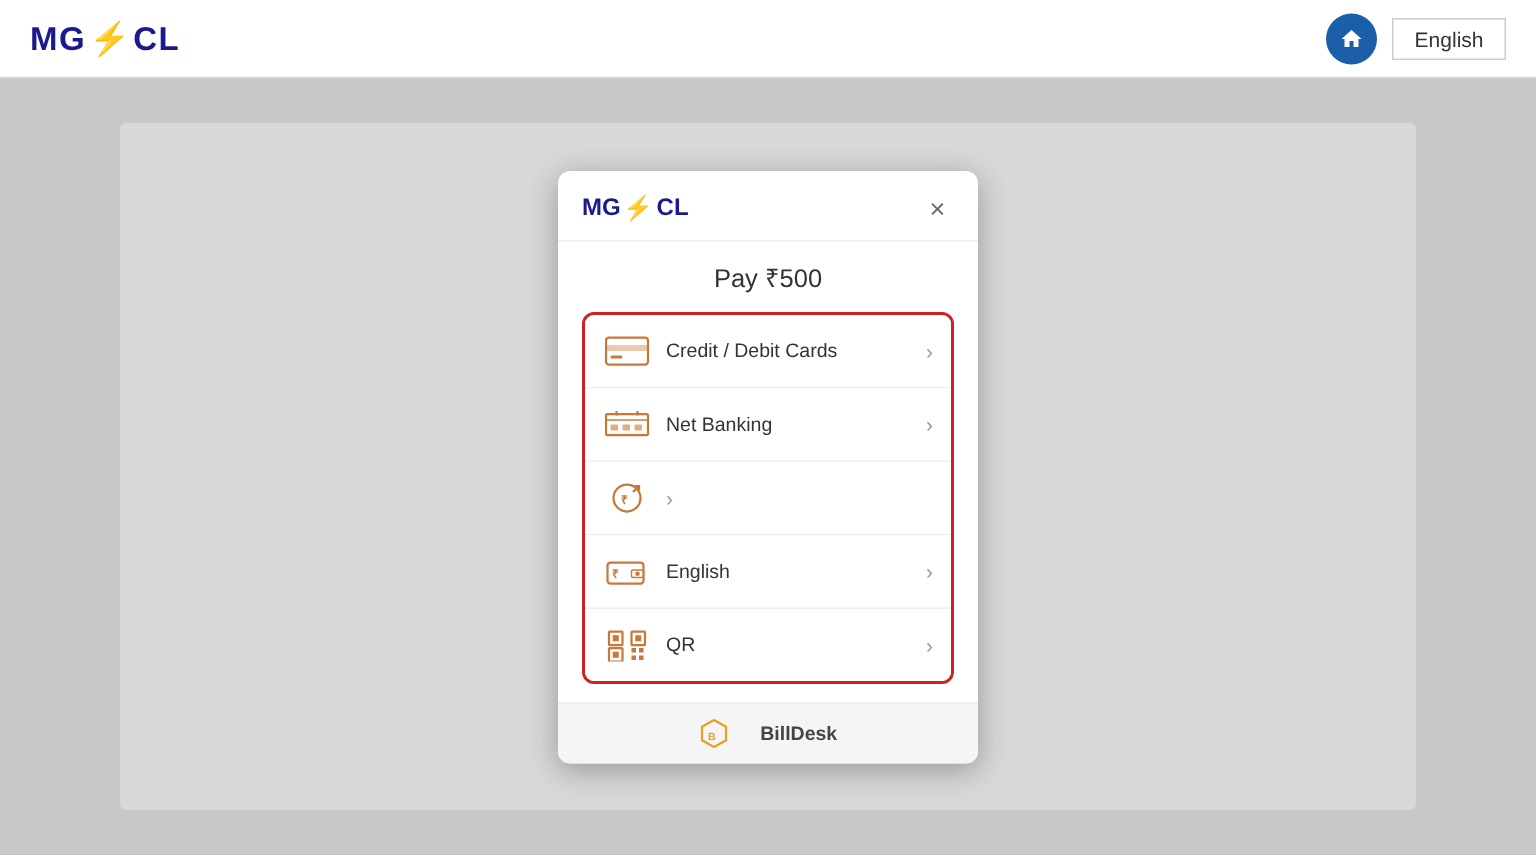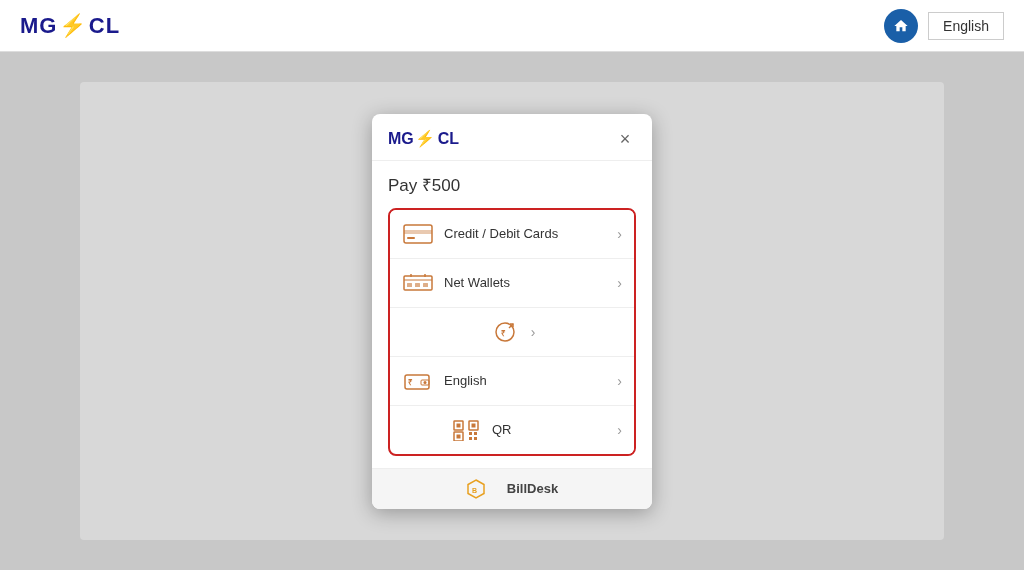--- a/index.html
+++ b/index.html
@@ -145,21 +145,21 @@
       font-size: 18px;
       color: #666;
       display: flex;
       align-items: center;
       justify-content: center;
       line-height: 1;
     }
 
     .modal-title-row {
       padding: 12px 16px;
-      text-align: left;
+      text-align: center;
       font-size: 17px;
       font-weight: 500;
       color: #333;
     }
 
     
     .payment-list {
       margin: 0 16px 12px;
       border: 2px solid #cc2222;
       border-radius: 8px;
@@ -167,26 +167,24 @@
     }
 
     .payment-item {
       display: flex;
       align-items: center;
       padding: 12px 12px;
       border-bottom: 1px solid #eee;
       cursor: pointer;
       background: #fff;
       transition: background 0.15s;
-      justify-content: center;
     }
 
     .payment-item:last-child {
       border-bottom: none;
-      margin-left: 48px;
     }
 
     .payment-icon {
       width: 32px;
       height: 24px;
       margin-right: 10px;
       display: flex;
       align-items: center;
       justify-content: center;
       flex-shrink: 0;
@@ -281,21 +279,21 @@
             <svg width="30" height="22" viewBox="0 0 30 22" fill="none">
               <rect x="1" y="4" width="28" height="14" rx="1" stroke="#c8783a" stroke-width="1.5" fill="none"></rect>
               <line x1="1" y1="8" x2="29" y2="8" stroke="#c8783a" stroke-width="1"></line>
               <rect x="4" y="11" width="5" height="4" rx="0.5" fill="#c8783a" opacity="0.6"></rect>
               <rect x="12" y="11" width="5" height="4" rx="0.5" fill="#c8783a" opacity="0.6"></rect>
               <rect x="20" y="11" width="5" height="4" rx="0.5" fill="#c8783a" opacity="0.6"></rect>
               <line x1="8" y1="2" x2="8" y2="5" stroke="#c8783a" stroke-width="1.5"></line>
               <line x1="22" y1="2" x2="22" y2="5" stroke="#c8783a" stroke-width="1.5"></line>
             </svg>
           </div>
-          <span class="payment-label">Net Wallets</span>
+          <span class="payment-label">Net Banking</span>
           <span class="chevron">›</span>
         </div>
 
         <div class="payment-item">
           <div class="payment-icon">
             <svg width="30" height="22" viewBox="0 0 30 22" fill="none">
               <circle cx="15" cy="11" r="9" stroke="#c8783a" stroke-width="1.5" fill="none"></circle>
               <text x="11" y="15" font-size="8" fill="#c8783a" font-weight="bold">₹</text>
               <line x1="19" y1="7" x2="23" y2="3" stroke="#c8783a" stroke-width="1.5"></line>
               <polyline points="20,3 23,3 23,6" stroke="#c8783a" stroke-width="1.5" fill="none"></polyline>

